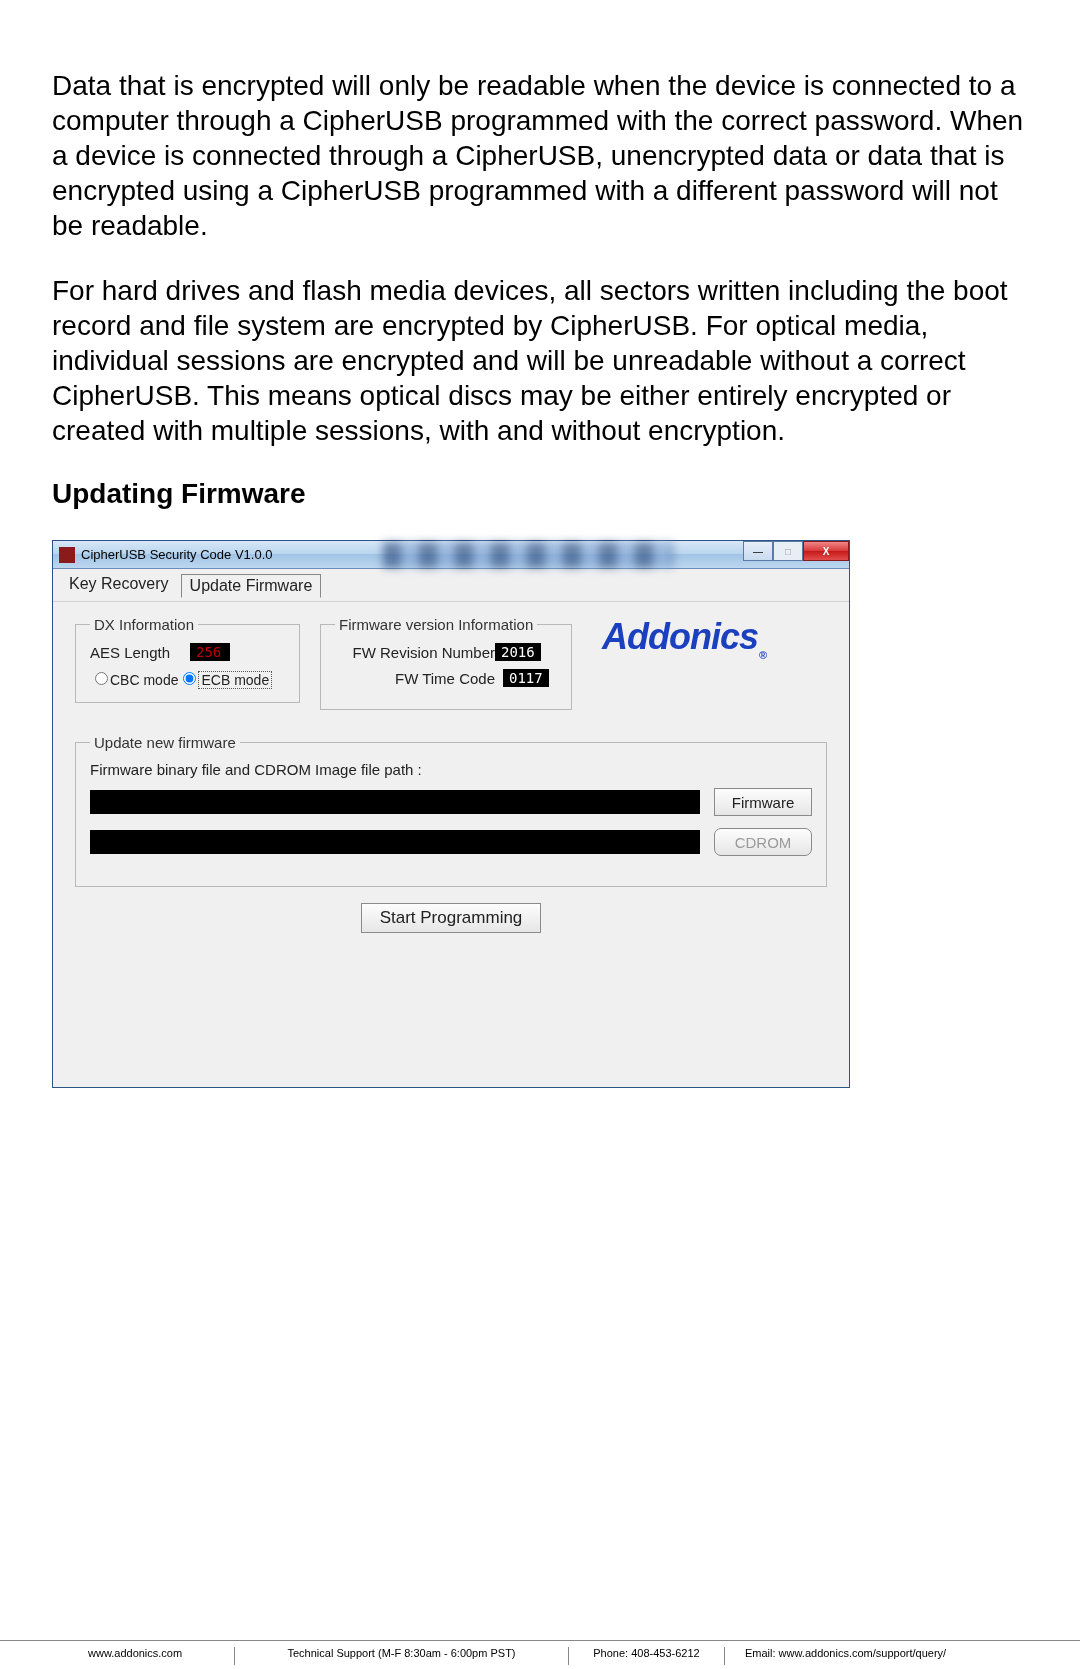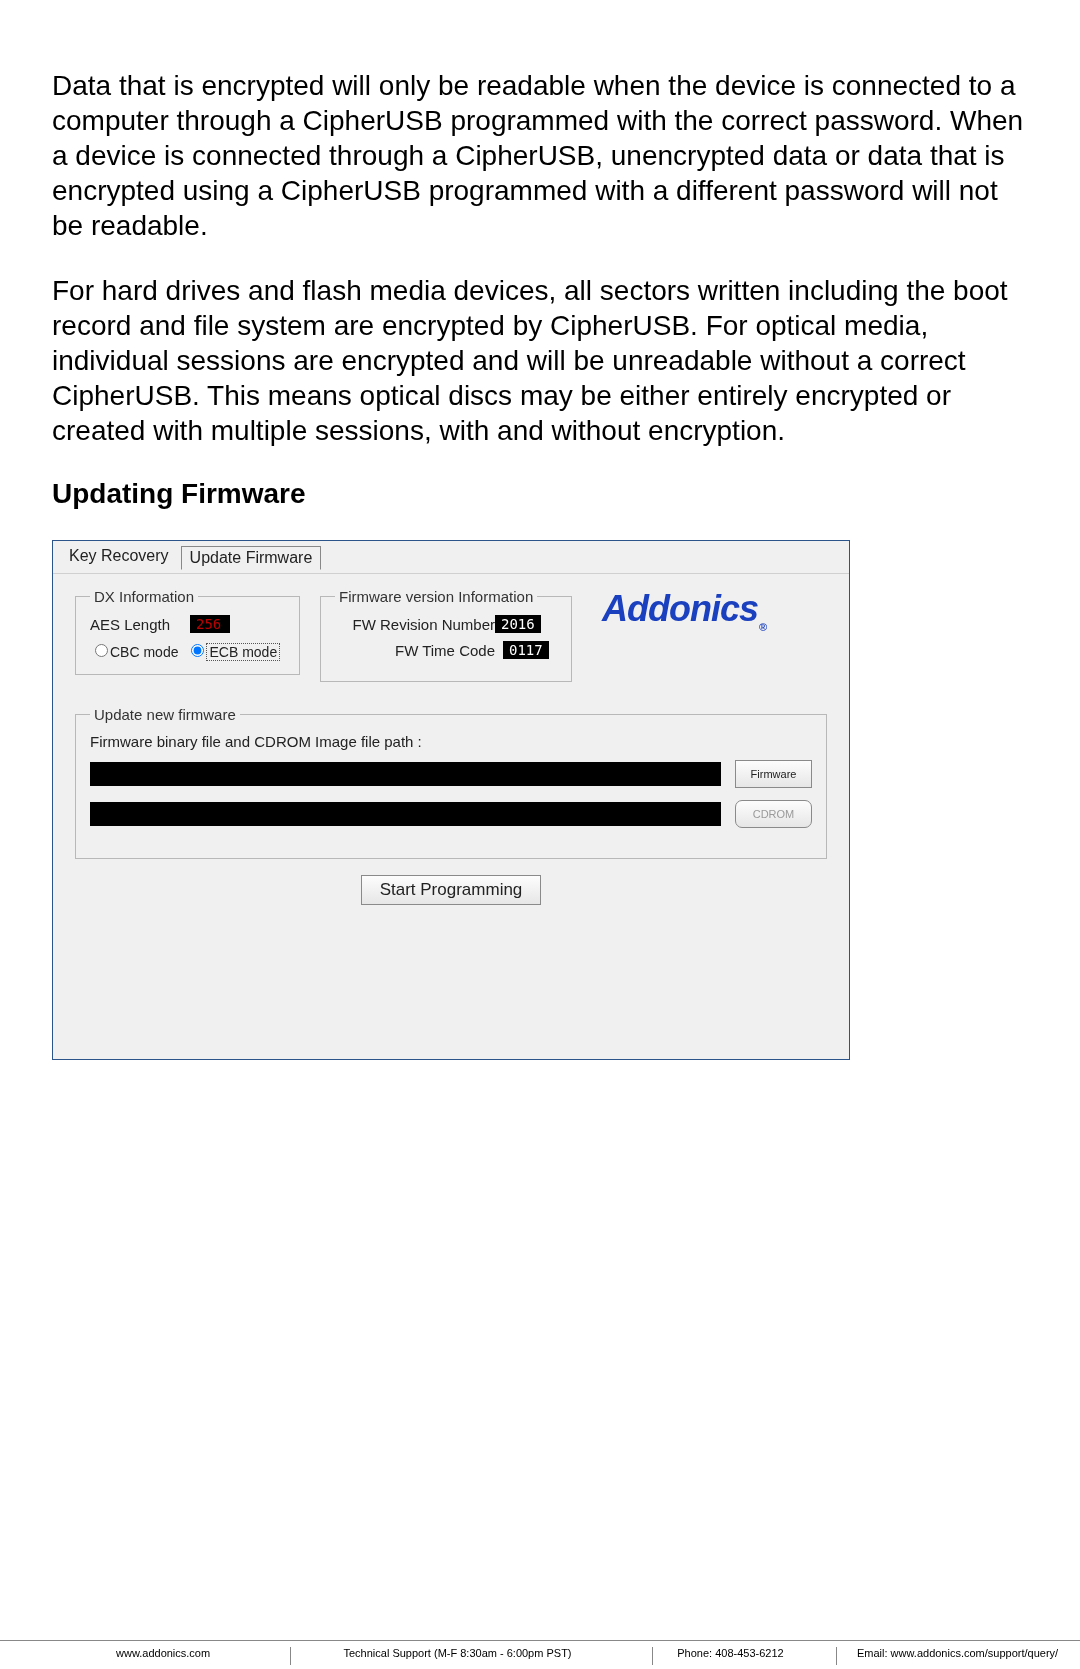--- a/index.html
+++ b/index.html
@@ -153,21 +153,21 @@
     background: #000;
     color: #b00;
     font-family: monospace;
     font-size: 14px;
     padding: 1px 6px;
     min-width: 40px;
   }
   .blackbox.white { color: #fff; }
   .radio-row {
     display: flex;
-    gap: 8px;
+    gap: 0;
     align-items: center;
     font-size: 14px;
     margin-top: 6px;
   }
   .radio-row input { margin-right: 2px; }
   .ecb-label { border: 1px dotted #555; padding: 0 2px; }
   .logo-cell {
     flex: 1;
     display: flex;
     align-items: center;
@@ -212,25 +212,25 @@
     align-items: center;
     margin-bottom: 12px;
   }
   .blackbar {
     flex: 1;
     height: 24px;
     background: #000;
     margin-right: 14px;
   }
   .side-btn {
-    width: 77px;
+    width: 98px;
     height: 28px;
     background: linear-gradient(to bottom, #fdfdfd, #e6e6e6);
     border: 1px solid #8a8a8a;
-    font-size: 11px;
+    font-size: 15px;
     color: #222;
     display: flex;
     align-items: center;
     justify-content: center;
   }
   .side-btn.disabled { color: #9a9a9a; border-radius: 7px; }
   .start-row {
     display: flex;
     justify-content: center;
     margin-top: 16px;
@@ -257,36 +257,45 @@
     border-top: 1px solid #888;
     padding-top: 6px;
     display: flex;
   }
   .footer .fcell {
     border-left: 1px solid #888;
     padding: 0 0;
     height: 18px;
     display: flex;
     align-items: flex-start;
-    margin-left: 28px;
   }
   .footer .fcell:first-child { border-left: none; padding-left: 88px; width: 234px; }
   .footer .fcell.c2 { width: 334px; justify-content:center;}
   .footer .fcell.c3 { width: 156px; justify-content:center;}
   .footer .fcell.c4 { flex:1; padding-left: 20px;}
 </style>
 </head>
 <body>
 
 <div class="page">
   <p class="body">Data that is encrypted will only be readable when the device is connected to a computer through a CipherUSB programmed with the correct password. When a device is connected through a CipherUSB, unencrypted data or data that is encrypted using a CipherUSB programmed with a different password will not be readable.</p>
   <p class="body">For hard drives and flash media devices, all sectors written including the boot record and file system are encrypted by CipherUSB. For optical media, individual sessions are encrypted and will be unreadable without a correct CipherUSB. This means optical discs may be either entirely encrypted or created with multiple sessions, with and without encryption.</p>
   <h2 class="section2">Updating Firmware</h2>
 
   <div class="win7-window">
+    <div class="titlebar">
+      <span class="app-icon"></span>
+      <span class="title-text">CipherUSB Security Code V1.0.0</span>
+      <div class="blur-center"></div>
+      <div class="win-controls">
+        <div class="win-btn min">—</div>
+        <div class="win-btn max">□</div>
+        <div class="win-btn close">X</div>
+      </div>
+    </div>
 
     <div class="menubar">
       <div class="tab">Key Recovery</div>
       <div class="tab active">Update Firmware</div>
     </div>
 
     <div class="client">
       <div class="toprow">
         <fieldset class="group dx-group">
           <legend>DX Information</legend>

